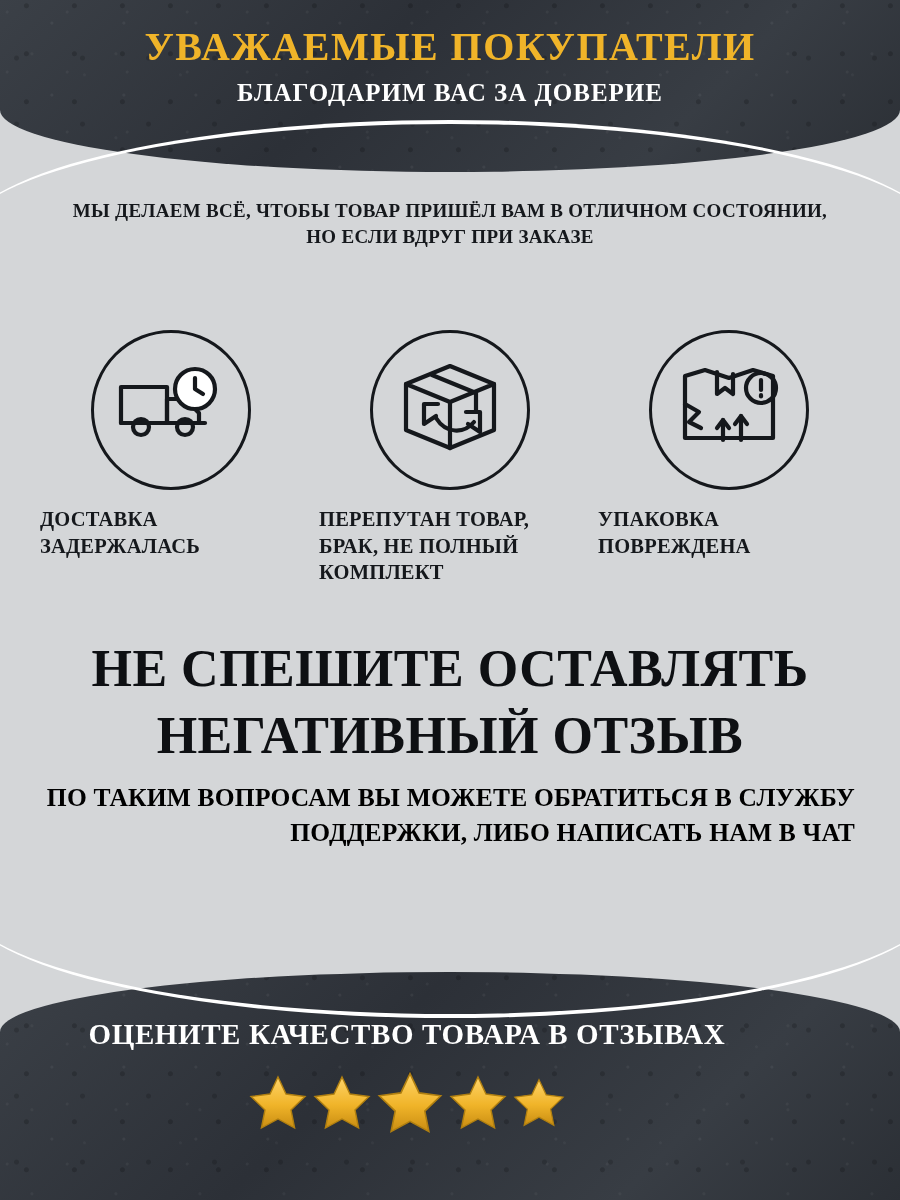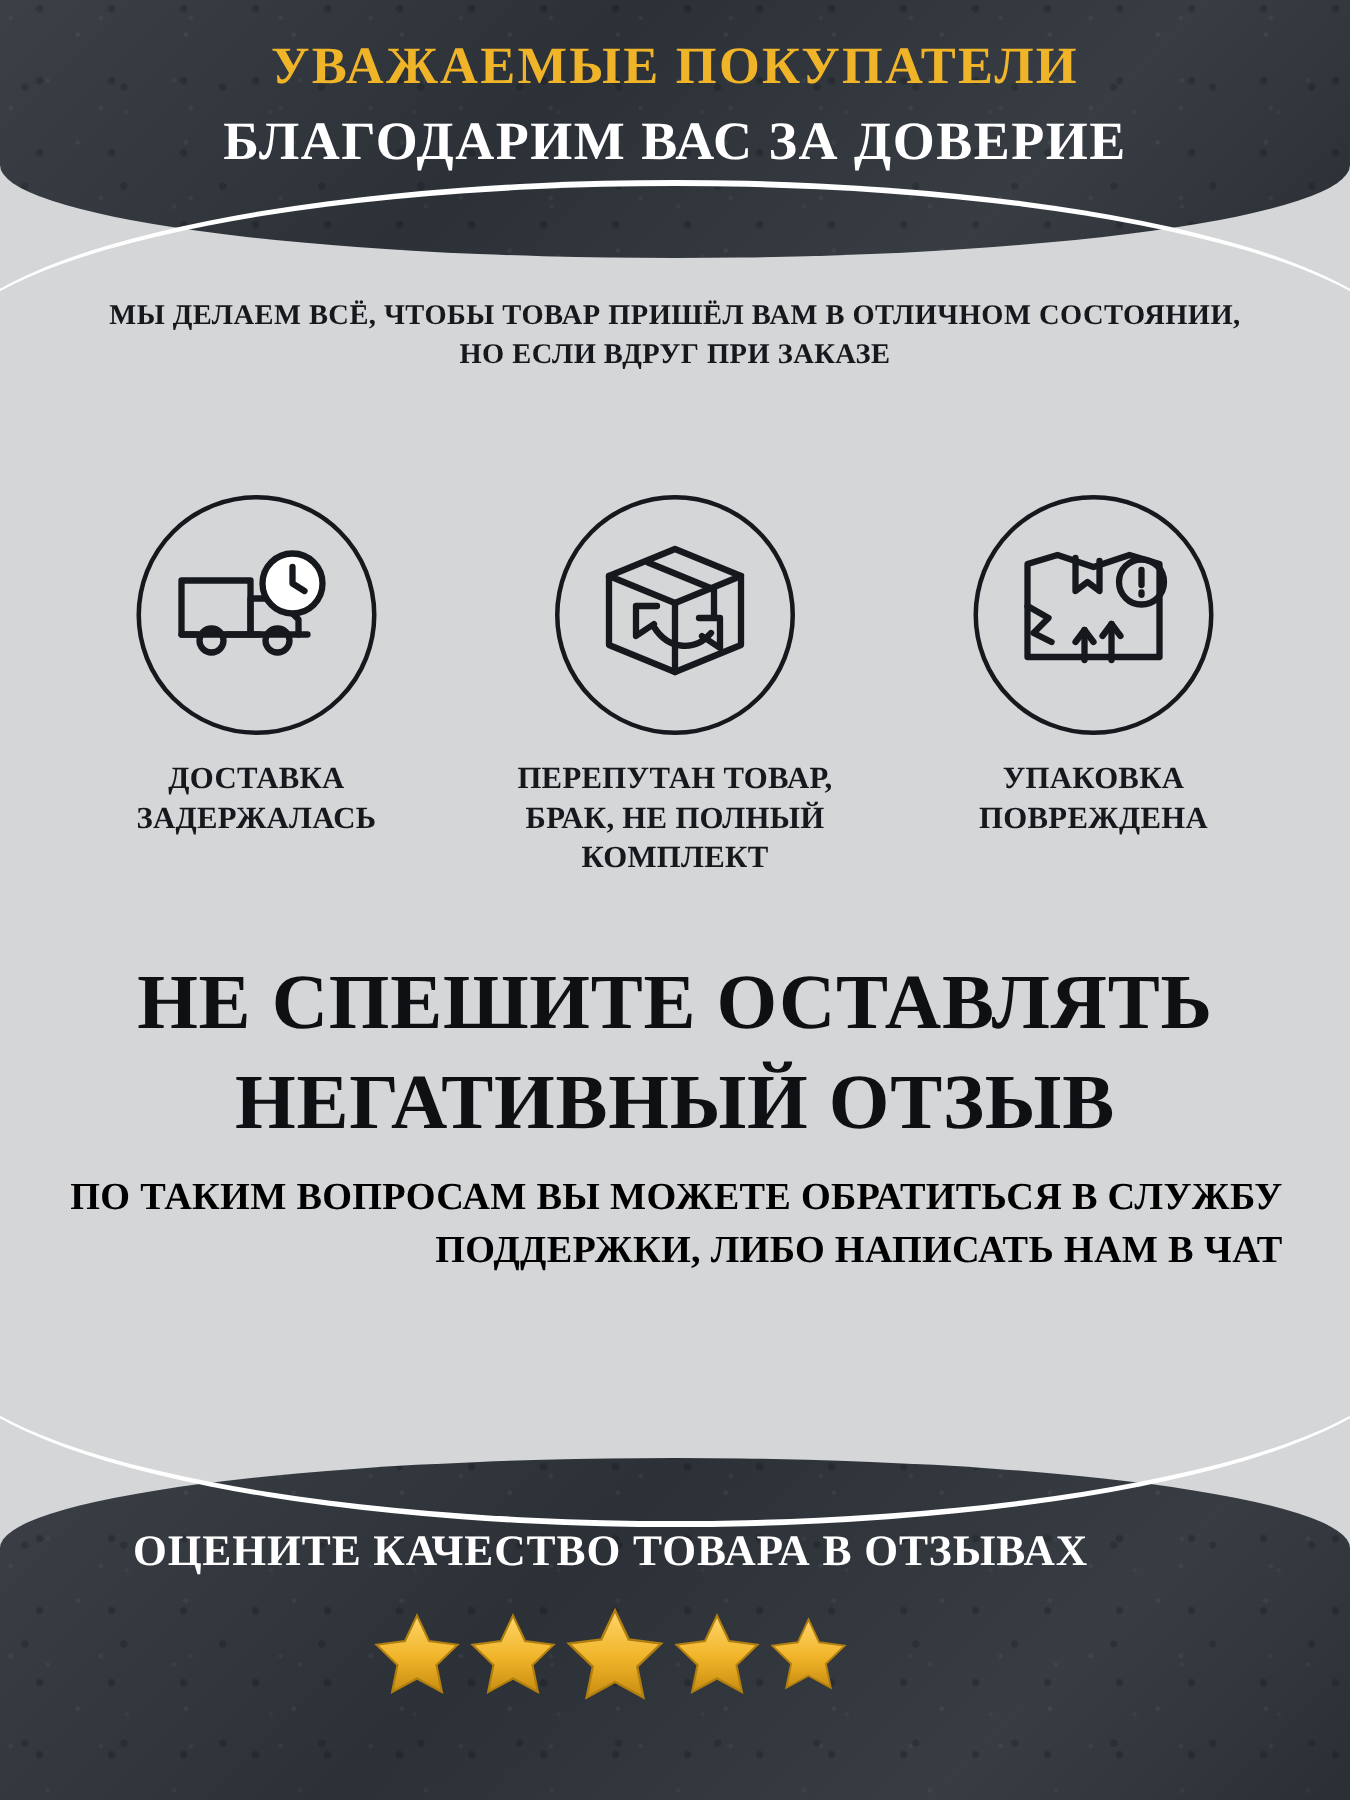--- a/index.html
+++ b/index.html
@@ -79,30 +79,30 @@
     position: absolute;
     top: 0;
     left: 0;
     width: 900px;
     height: 160px;
     text-align: center;
     z-index: 5;
   }
   .header-title {
     margin: 26px 0 0 0;
-    font-size: 35px;
+    font-size: 40px;
     font-weight: bold;
     letter-spacing: 1.5px;
     color: #f0b429;
     text-transform: uppercase;
     line-height: 1.05;
   }
   .header-sub {
     margin: 10px 0 0 0;
-    font-size: 36px;
+    font-size: 25px;
     font-weight: bold;
     letter-spacing: 1px;
     color: #ffffff;
     text-transform: uppercase;
     line-height: 1.22;
   }
 
   
   .intro {
     position: absolute;
@@ -123,21 +123,20 @@
     position: absolute;
     top: 330px;
     left: 40px;
     width: 820px;
     display: flex;
     justify-content: space-between;
     align-items: flex-start;
   }
   .icon-cell {
     width: 262px;
-    text-align: center;
   }
   .icon-circle {
     width: 160px;
     height: 160px;
     margin: 0 auto;
     border: 3.5px solid #15181c;
     border-radius: 50%;
     display: flex;
     align-items: center;
     justify-content: center;

